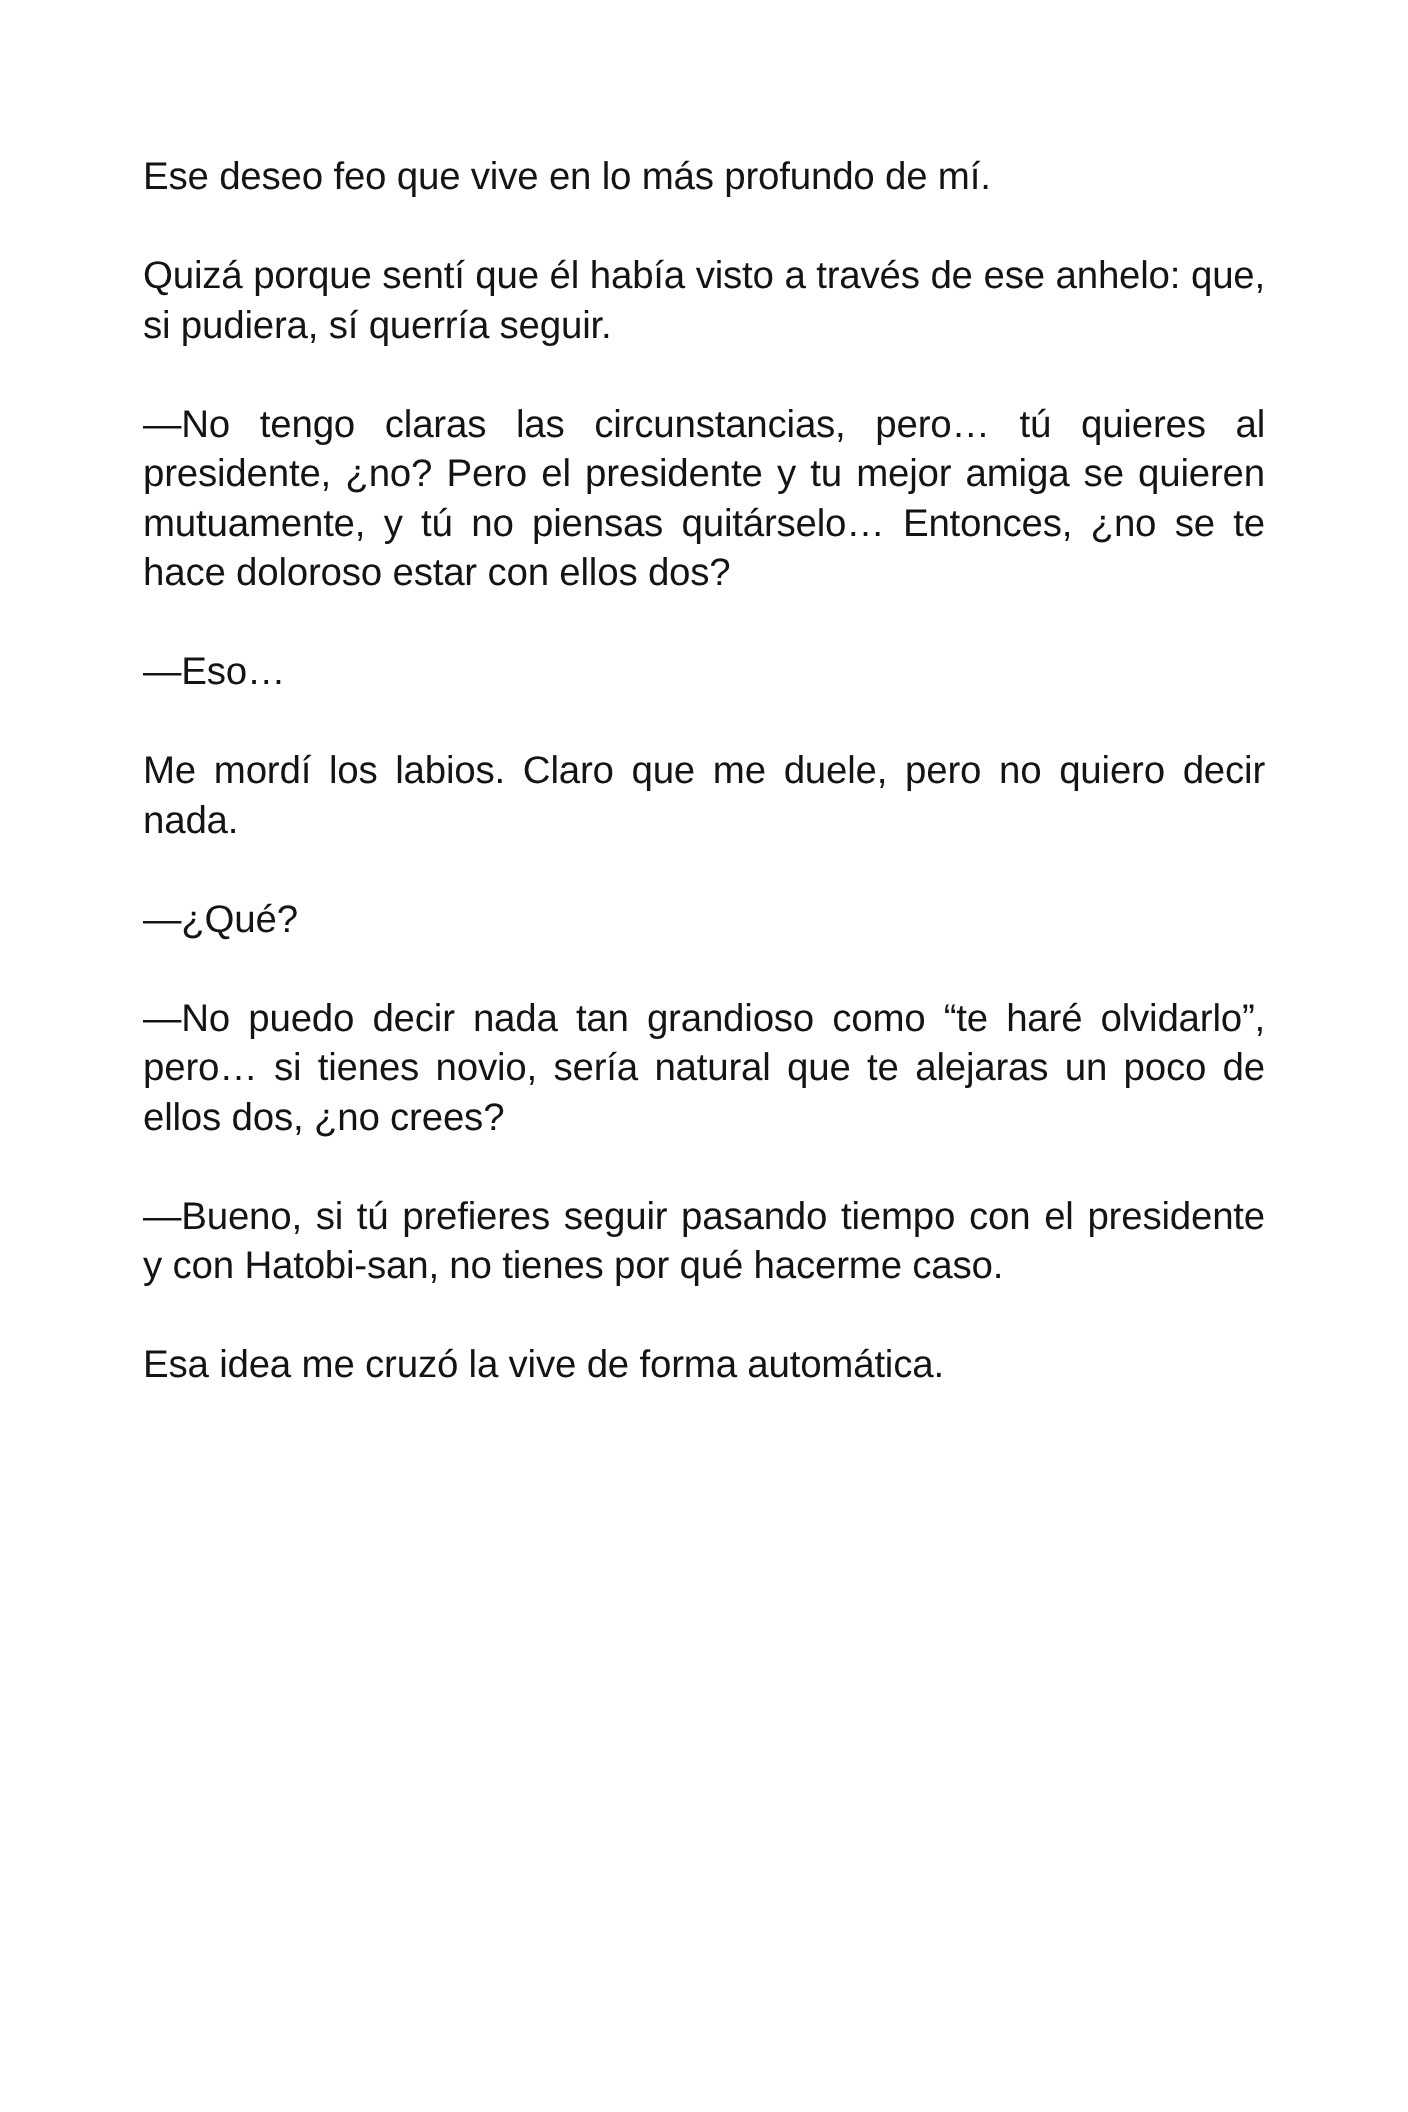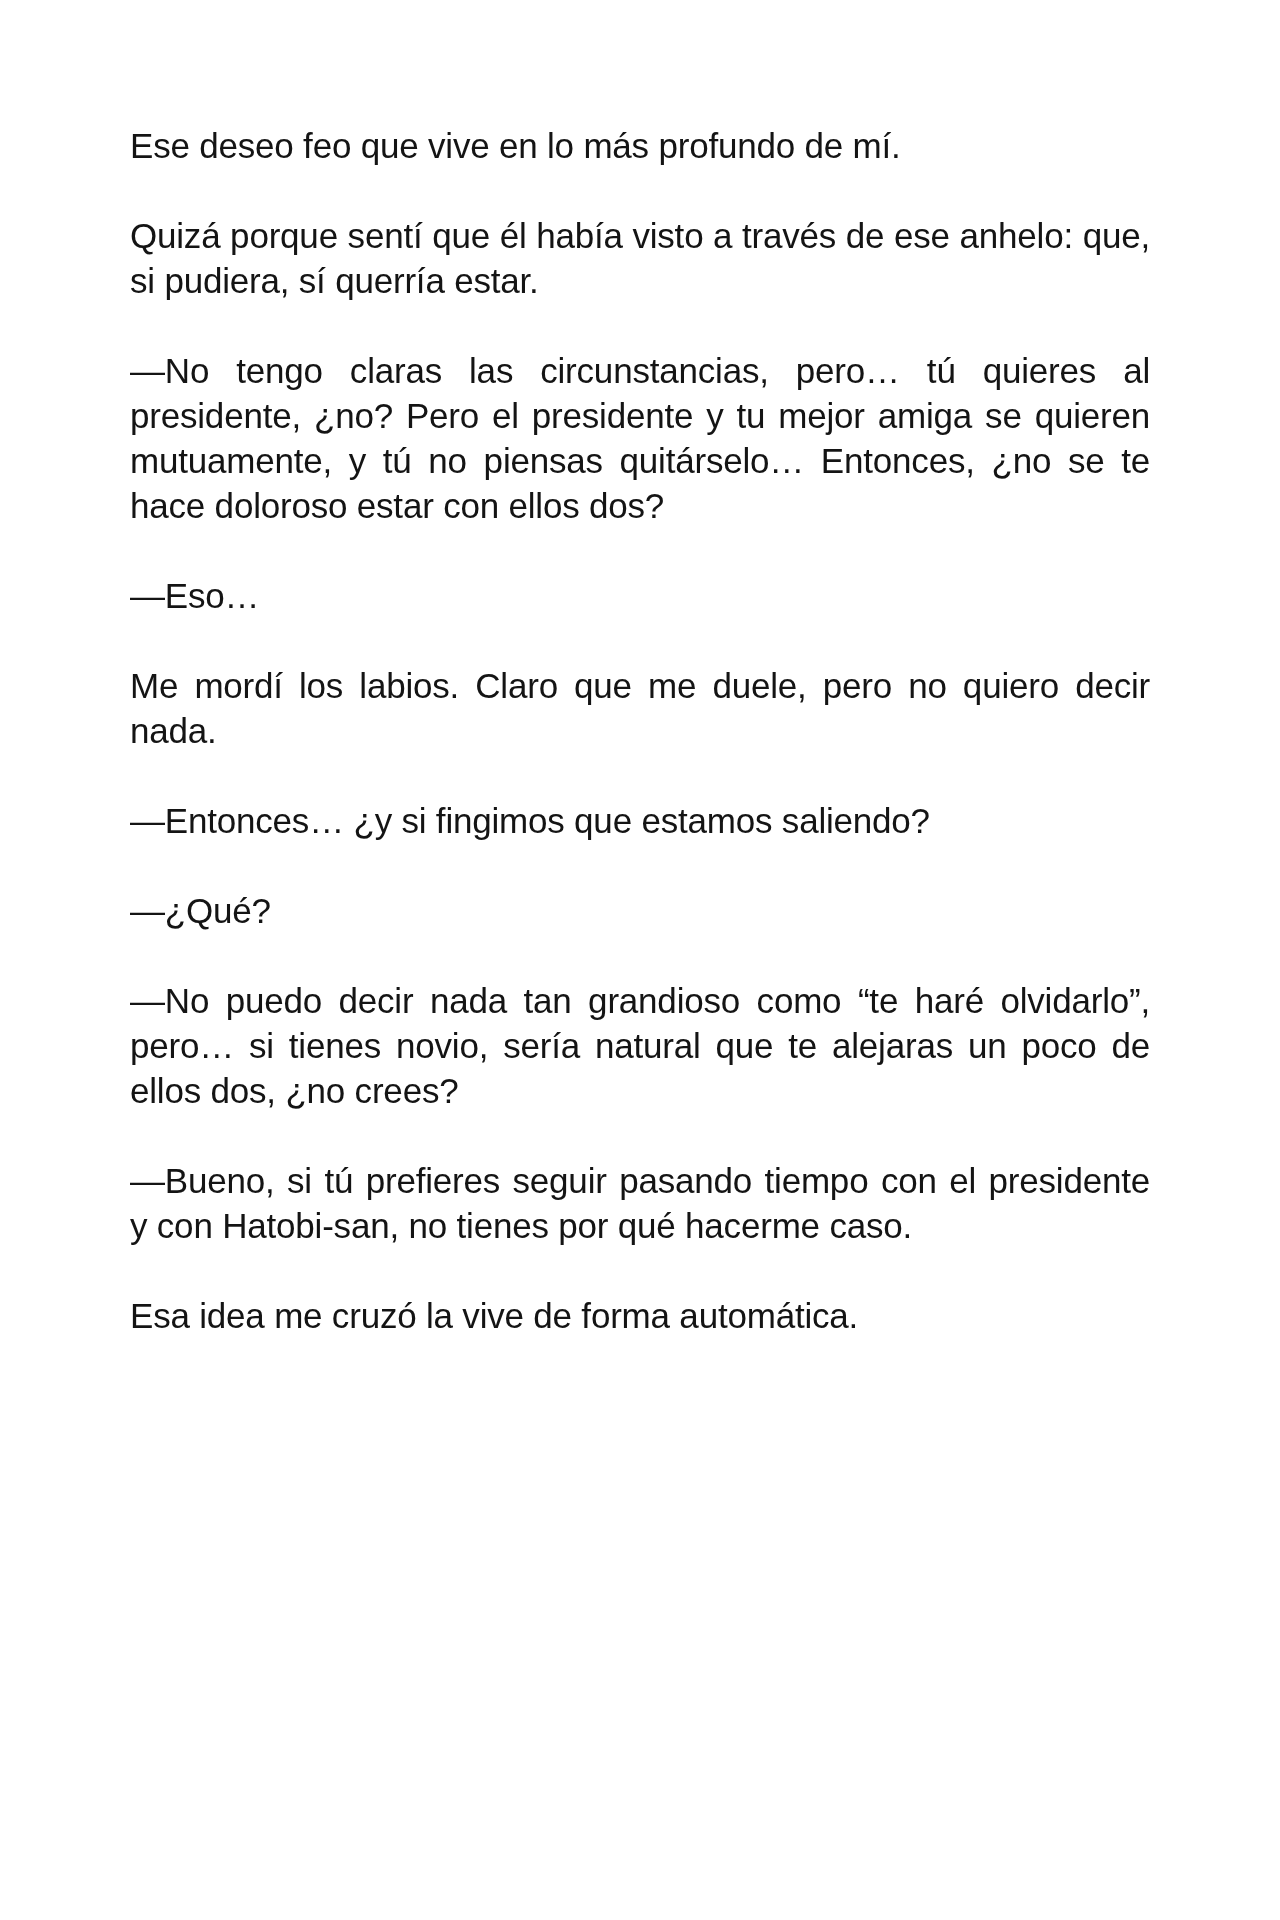--- a/index.html
+++ b/index.html
@@ -27,25 +27,24 @@
     color: #141414;
     text-align: justify;
     hyphens: none;
     -webkit-hyphens: none;
   }
 </style>
 </head>
 <body style="background: rgb(255, 255, 255);">
 
 <main class="page">
-  <div class="text-column" id="paragraphs" style="color: rgb(20, 20, 20);">
+  <div class="text-column" id="paragraphs" style="color: rgb(20, 20, 20); margin-top: 15px;">
       <p>Ese deseo feo que vive en lo más profundo de mí.</p>
-      <p>Quizá porque sentí que él había visto a través de ese anhelo: que, si pudiera, sí querría estar.</p>
+      <p>Quizá porque sentí que él había visto a través de ese anhelo: que, si pudiera, sí querría seguir.</p>
       <p>—No tengo claras las circunstancias, pero… tú quieres al presidente, ¿no? Pero el presidente y tu mejor amiga se quieren mutuamente, y tú no piensas quitárselo… Entonces, ¿no se te hace doloroso estar con ellos dos?</p>
       <p>—Eso…</p>
       <p>Me mordí los labios. Claro que me duele, pero no quiero decir nada.</p>
-      <p>—Entonces… ¿y si fingimos que estamos saliendo?</p>
       <p>—¿Qué?</p>
       <p>—No puedo decir nada tan grandioso como “te haré olvidarlo”, pero… si tienes novio, sería natural que te alejaras un poco de ellos dos, ¿no crees?</p>
       <p>—Bueno, si tú prefieres seguir pasando tiempo con el presidente y con Hatobi-san, no tienes por qué hacerme caso.</p>
       <p>Esa idea me cruzó la vive de forma automática.</p>
     </div>
 </main>
 
 </body></html>

